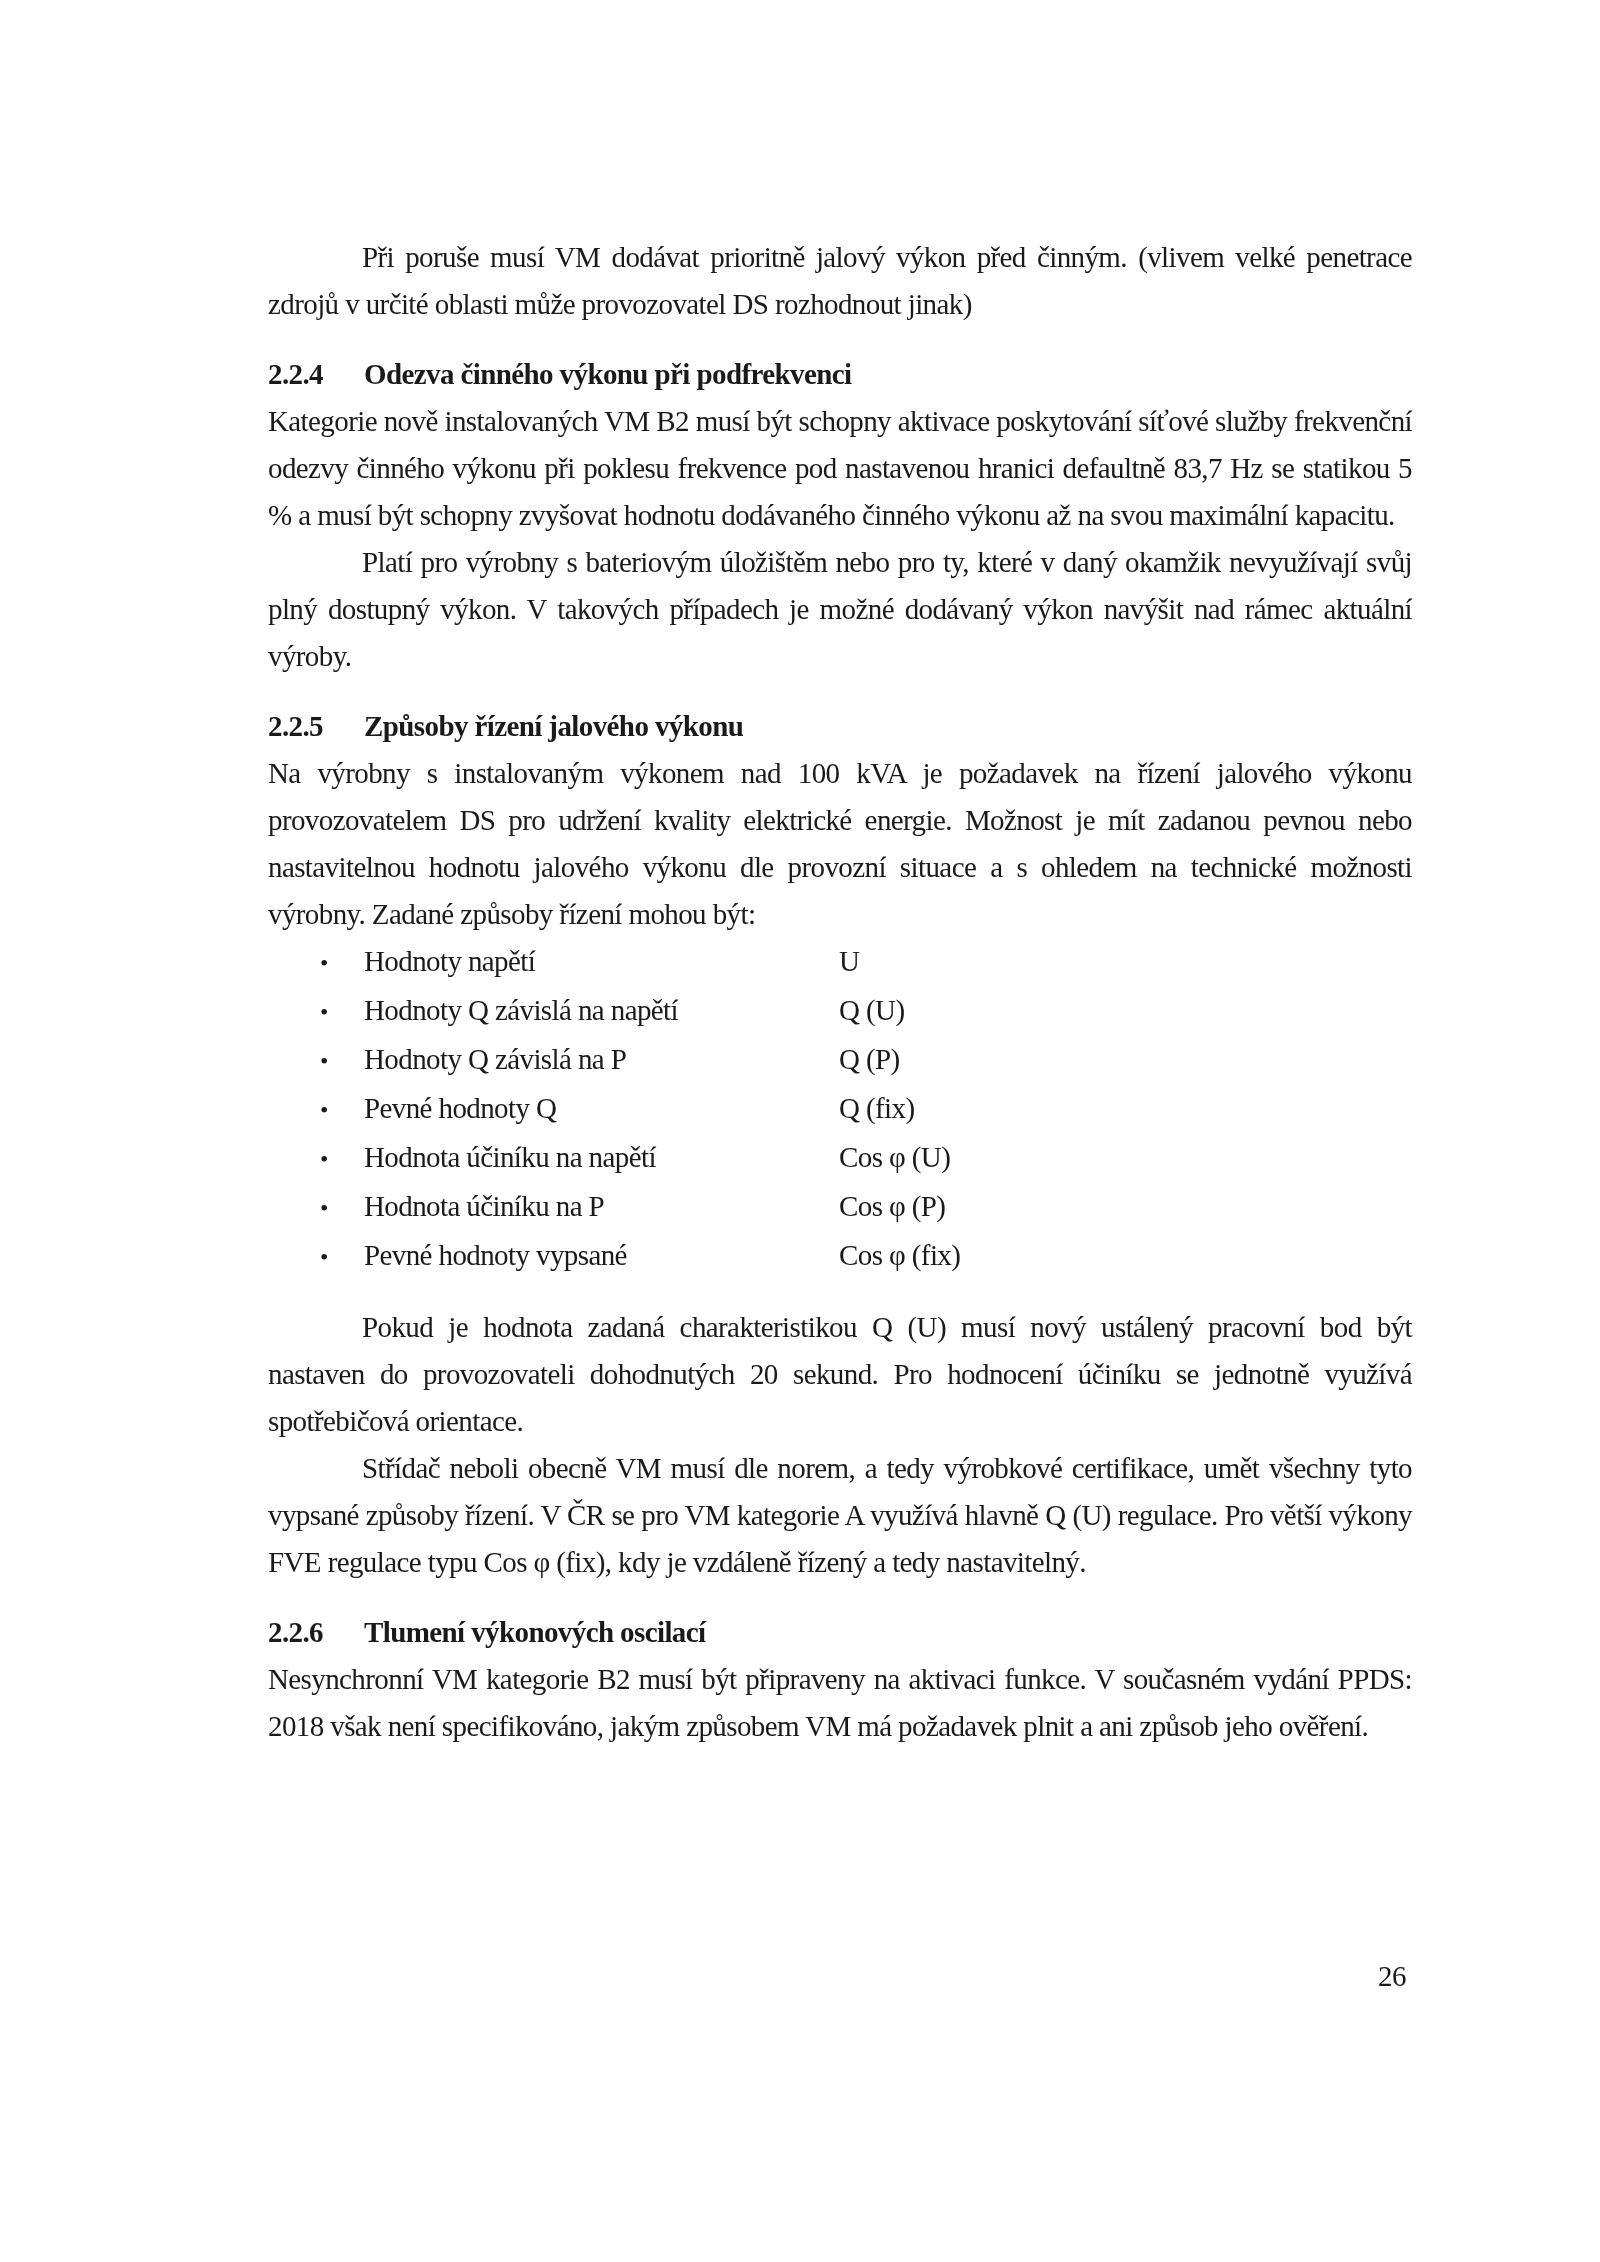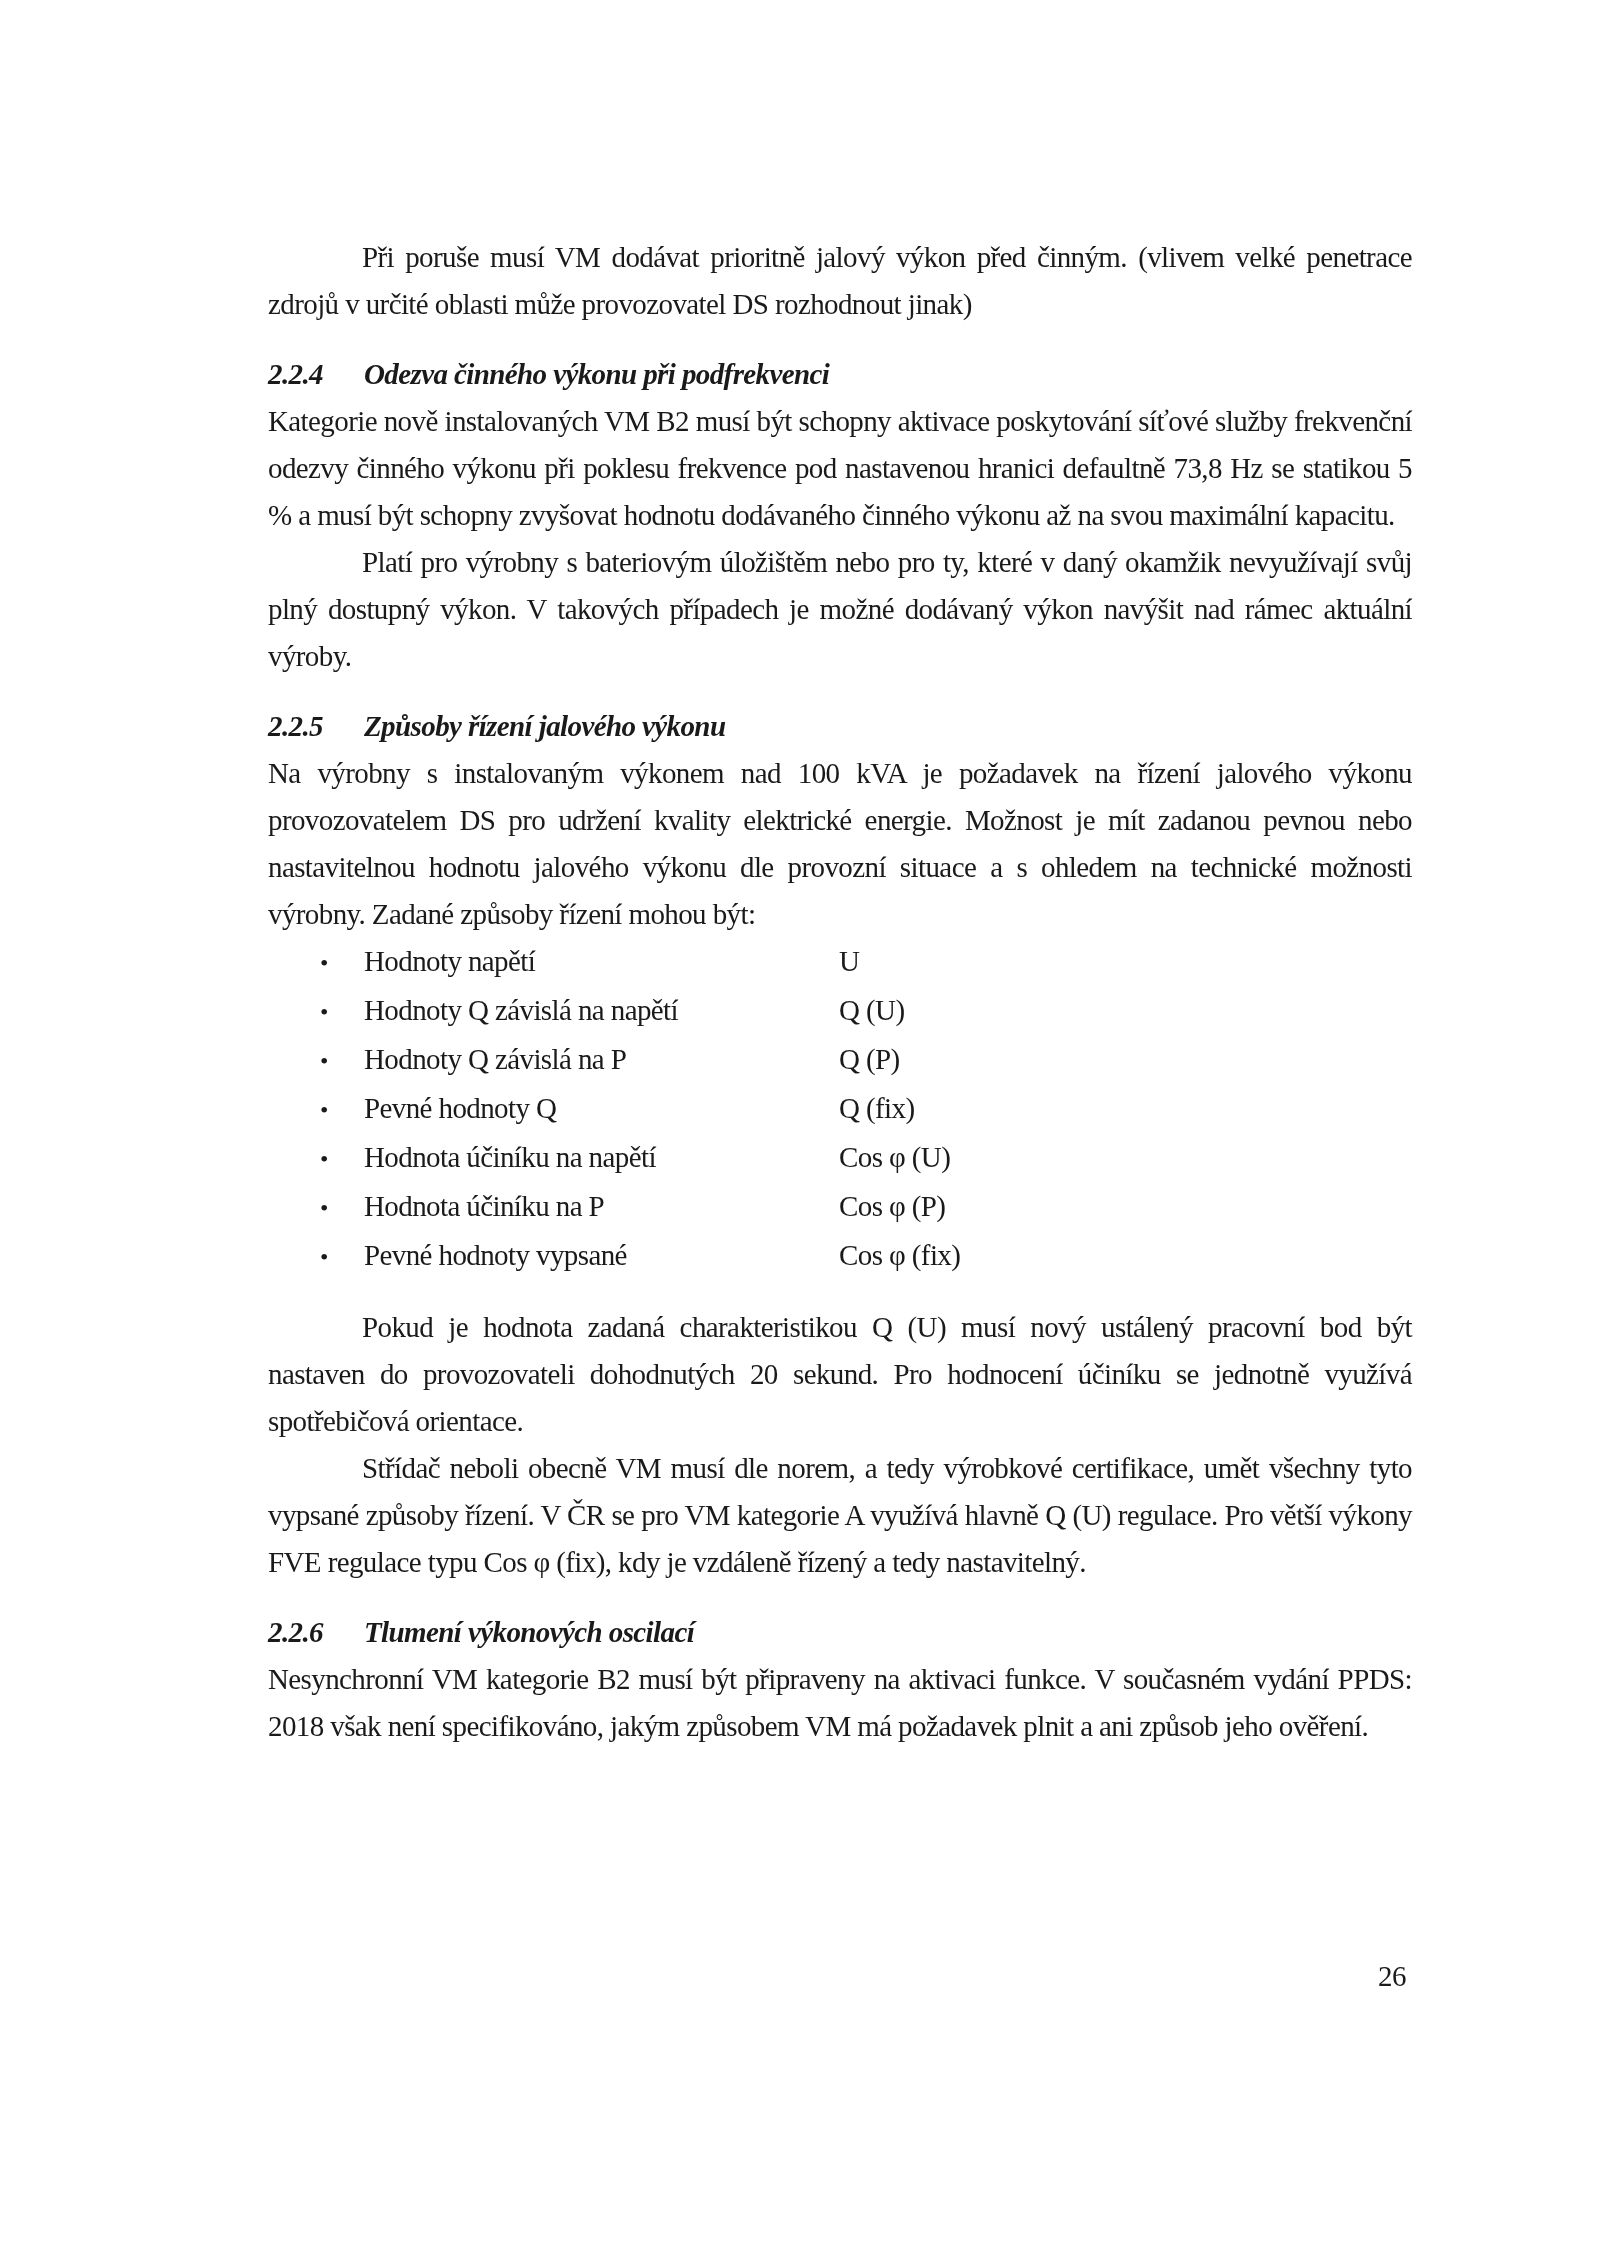--- a/index.html
+++ b/index.html
@@ -38,21 +38,21 @@
       font-size: 29px;
       line-height: 47px;
       font-weight: bold;
       letter-spacing: -0.6px;
       display: flex;
     }
     h3 .num {
       display: inline-block;
       width: 96px;
     }
-    .h-gap-before { margin-top: 23px; font-style: italic; }
+    .h-gap-before { margin-top: 23px; }
     .list {
       margin: 0;
       padding: 0;
       list-style: none;
     }
     .list li {
       display: flex;
       align-items: baseline;
       font-size: 29px;
       line-height: 47px;
@@ -86,21 +86,21 @@
 <body>
 
 <div class="page">
 
   <p class="indent">Při poruše musí VM dodávat prioritně jalový výkon před činným. (vlivem velké penetrace zdrojů v určité oblasti může provozovatel DS rozhodnout jinak)</p>
 
   <h3 class="h-gap-before">
     <span class="num">2.2.4</span>
     <span>Odezva činného výkonu při podfrekvenci</span>
   </h3>
-  <p>Kategorie nově instalovaných VM B2 musí být schopny aktivace poskytování síťové služby frekvenční odezvy činného výkonu při poklesu frekvence pod nastavenou hranici defaultně 73,8 Hz se statikou 5 % a musí být schopny zvyšovat hodnotu dodávaného činného výkonu až na svou maximální kapacitu.</p>
+  <p>Kategorie nově instalovaných VM B2 musí být schopny aktivace poskytování síťové služby frekvenční odezvy činného výkonu při poklesu frekvence pod nastavenou hranici defaultně 83,7 Hz se statikou 5 % a musí být schopny zvyšovat hodnotu dodávaného činného výkonu až na svou maximální kapacitu.</p>
   <p class="indent">Platí pro výrobny s bateriovým úložištěm nebo pro ty, které v daný okamžik nevyužívají svůj plný dostupný výkon. V takových případech je možné dodávaný výkon navýšit nad rámec aktuální výroby.</p>
 
   <h3 class="h-gap-before">
     <span class="num">2.2.5</span>
     <span>Způsoby řízení jalového výkonu</span>
   </h3>
   <p>Na výrobny s instalovaným výkonem nad 100 kVA je požadavek na řízení jalového výkonu provozovatelem DS pro udržení kvality elektrické energie. Možnost je mít zadanou pevnou nebo nastavitelnou hodnotu jalového výkonu dle provozní situace a s ohledem na technické možnosti výrobny. Zadané způsoby řízení mohou být:</p>
 
   <ul class="list">
     <li>

